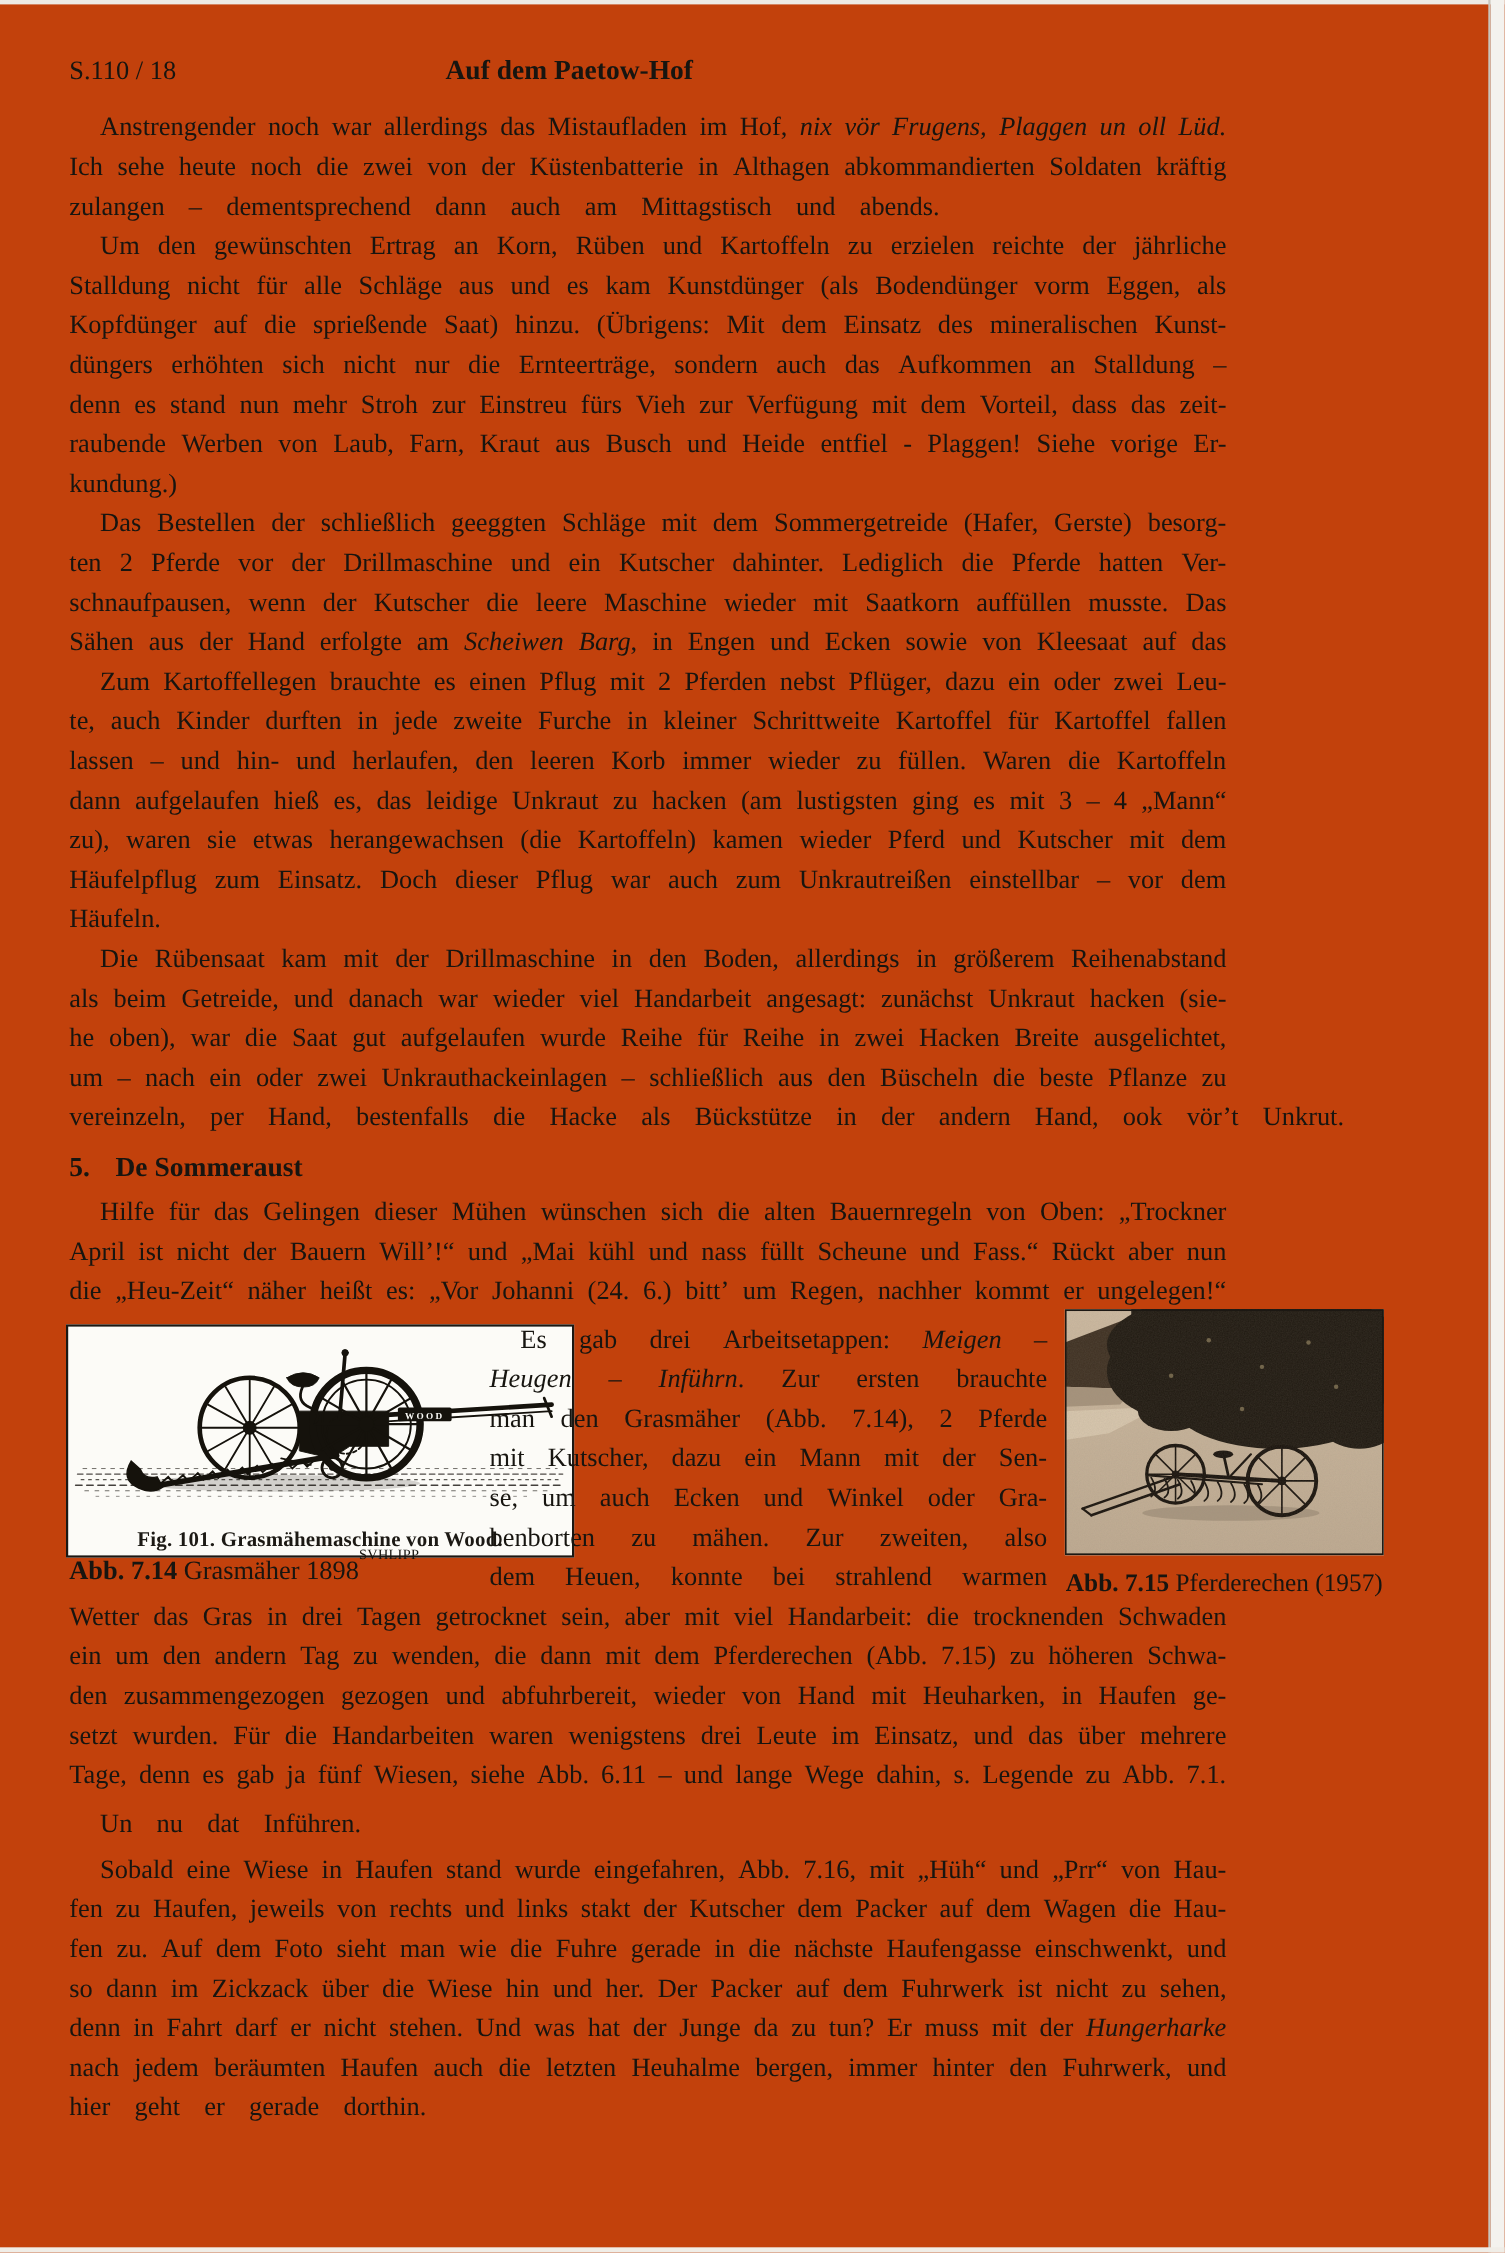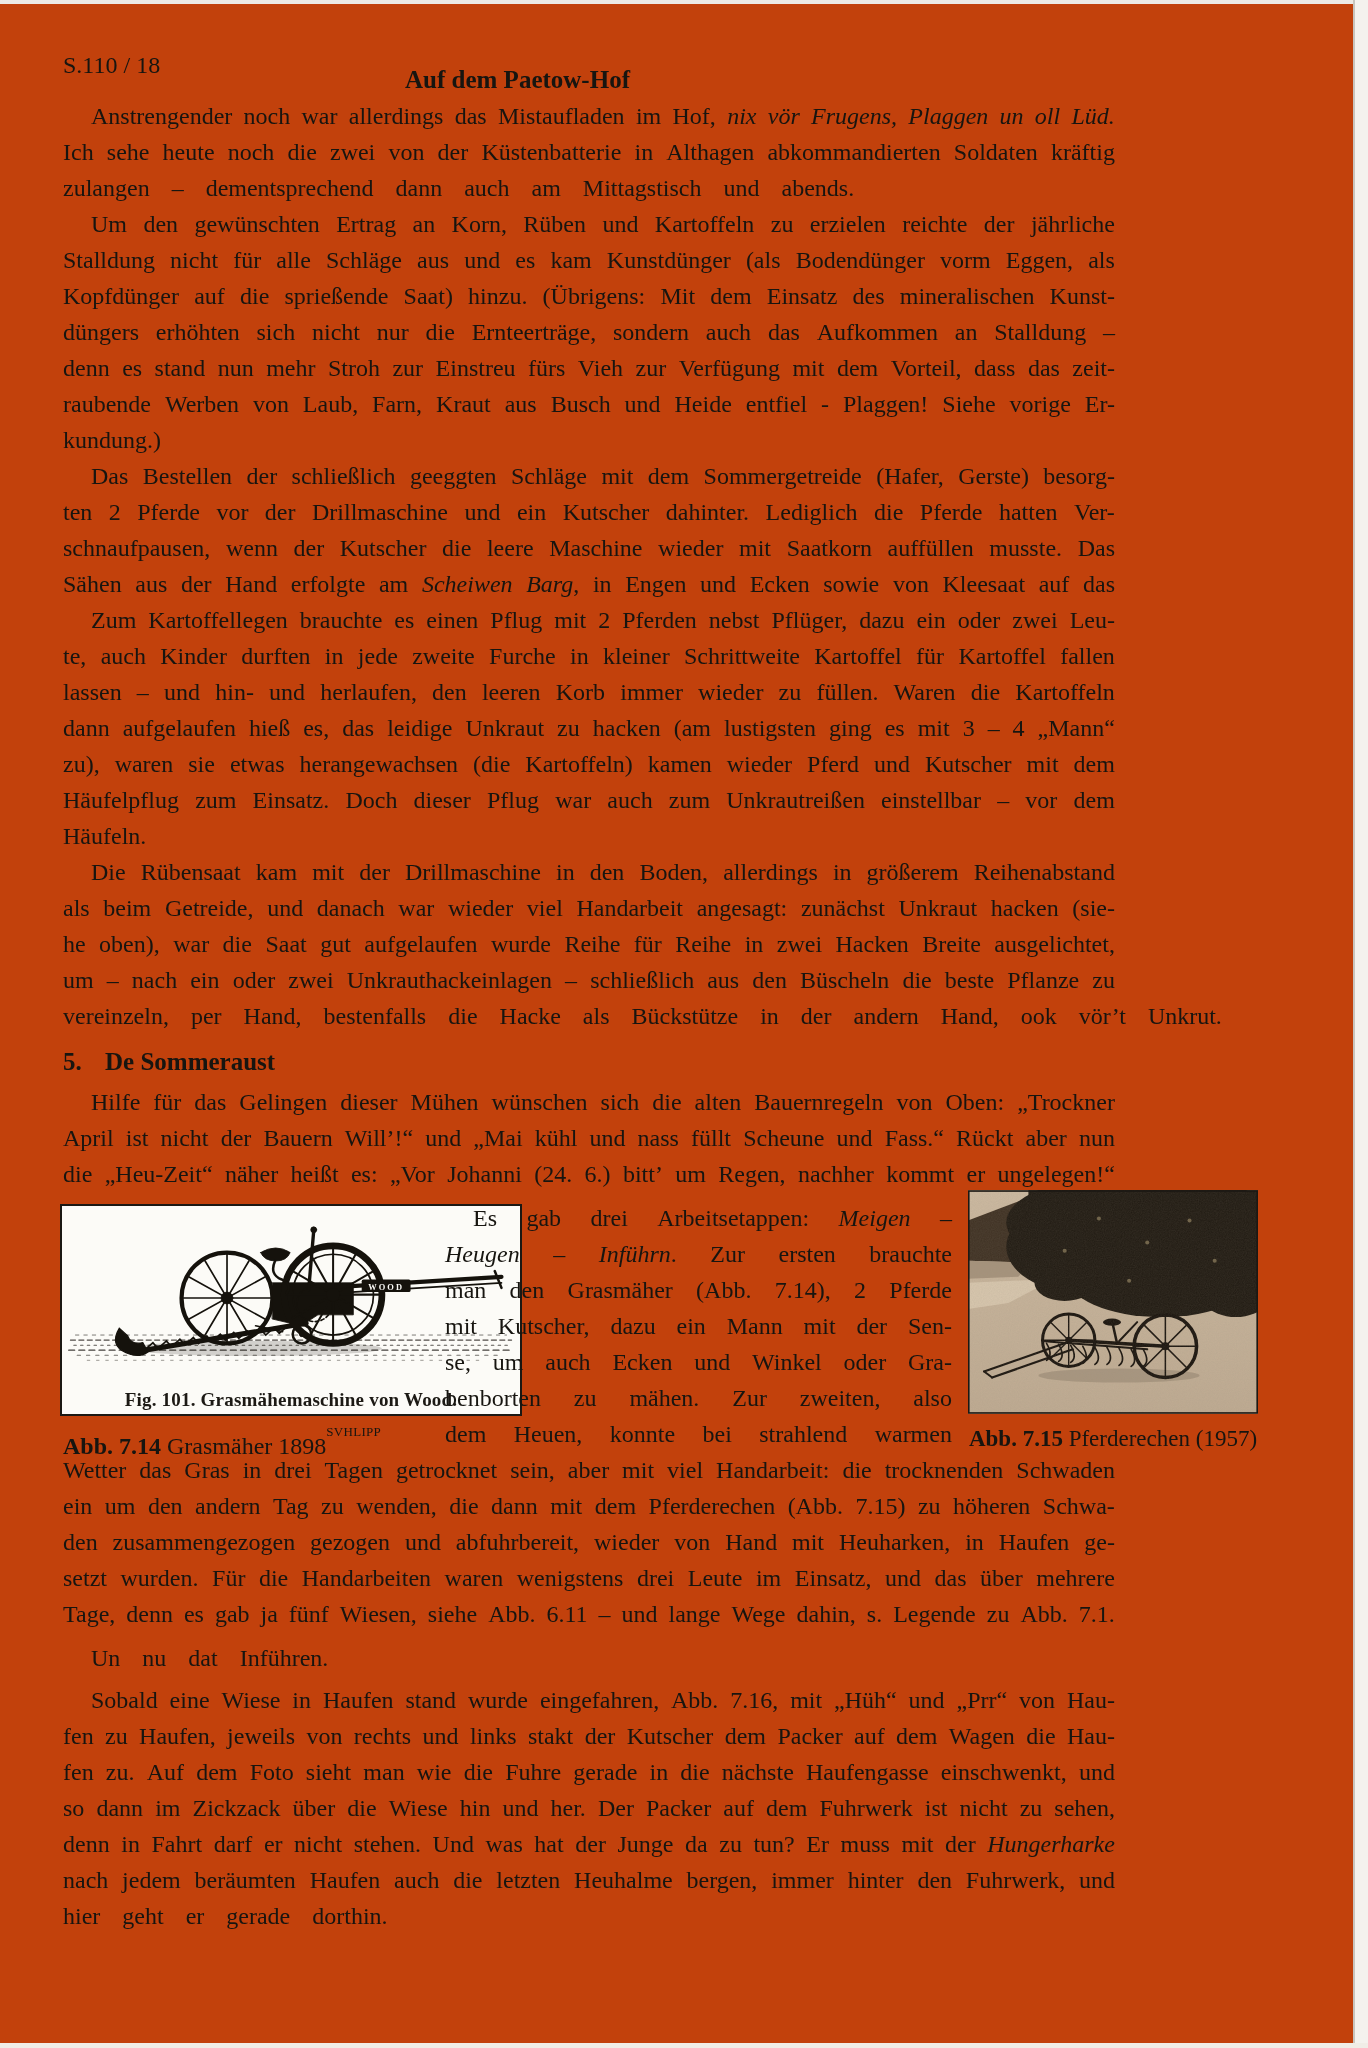--- a/index.html
+++ b/index.html
@@ -10,21 +10,21 @@
   }
   .top-edge{position:absolute;top:0;left:0;width:100%;height:4px;background:#edeae5;}
   .bottom-edge{position:absolute;bottom:0;left:0;width:100%;height:5px;background:#f0ede7;}
   .page-edge-line{position:absolute;top:0;right:13px;width:2px;height:100%;background:#c9c5be;}
   .page-edge-strip{position:absolute;top:0;right:0;width:13px;height:100%;background:#f4f2ee;}
 
   .content{position:absolute;left:63px;top:0;width:1052px;}
 
   .pg-header{margin-top:50px;position:relative;height:30px;font-size:24px;line-height:30px;}
   .h-left{position:absolute;left:0;top:0;}
-  .h-title{position:absolute;left:342px;top:15px;font-weight:bold;font-size:25px;}
+  .h-title{position:absolute;left:342px;top:0;font-weight:bold;font-size:25px;}
 
   .bodyblock{margin:0;}
   #body-a{margin-top:18px;}
   .tline{
     width:100%;box-sizing:border-box;
     display:flex;justify-content:space-between;
     font-size:24px;line-height:36px;height:36px;white-space:nowrap;
   }
   .tline.noj{justify-content:flex-start;gap:22px;}
   .tline.indent{padding-left:28px;}
@@ -39,21 +39,21 @@
   .fig-left{
     position:absolute;left:-3px;top:6px;width:462px;height:212px;
     border:2px solid #1b1813;background:#fcfbf7;box-sizing:border-box;
     display:flex;flex-direction:column;
   }
   .fig-left svg{flex:1 1 auto;width:100%;}
   .engraving-caption{
     flex:0 0 auto;text-align:center;font-size:19px;line-height:20px;
     font-weight:700;letter-spacing:0.2px;color:#1c1914;padding-bottom:4px;
   }
-  .cap-left{position:absolute;left:0;top:228px;font-size:24px;line-height:30px;}
+  .cap-left{position:absolute;left:0;top:209px;font-size:24px;line-height:30px;}
   .cap-left b,.cap-right b{font-weight:bold;}
   .mid-col{position:absolute;left:382px;top:2px;width:507px;}
   .fig-right{
     position:absolute;left:905px;top:-8px;width:290px;height:224px;
     box-sizing:border-box;background:#c7b49c;
   }
   .fig-right svg{display:block;width:100%;height:100%;}
   .cap-right{position:absolute;left:905px;top:226px;width:290px;text-align:center;font-size:23px;line-height:30px;}
 
   #body-b{margin:0;}

